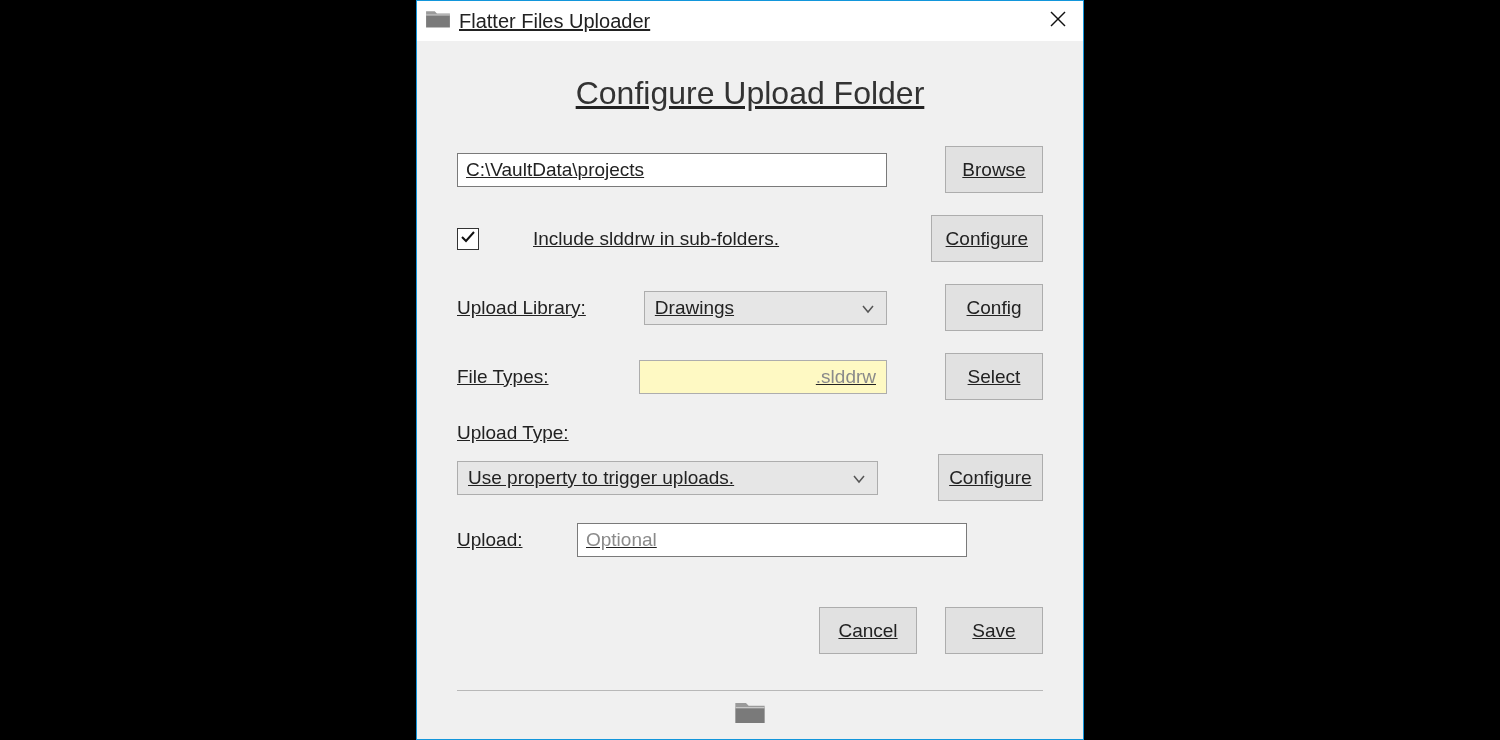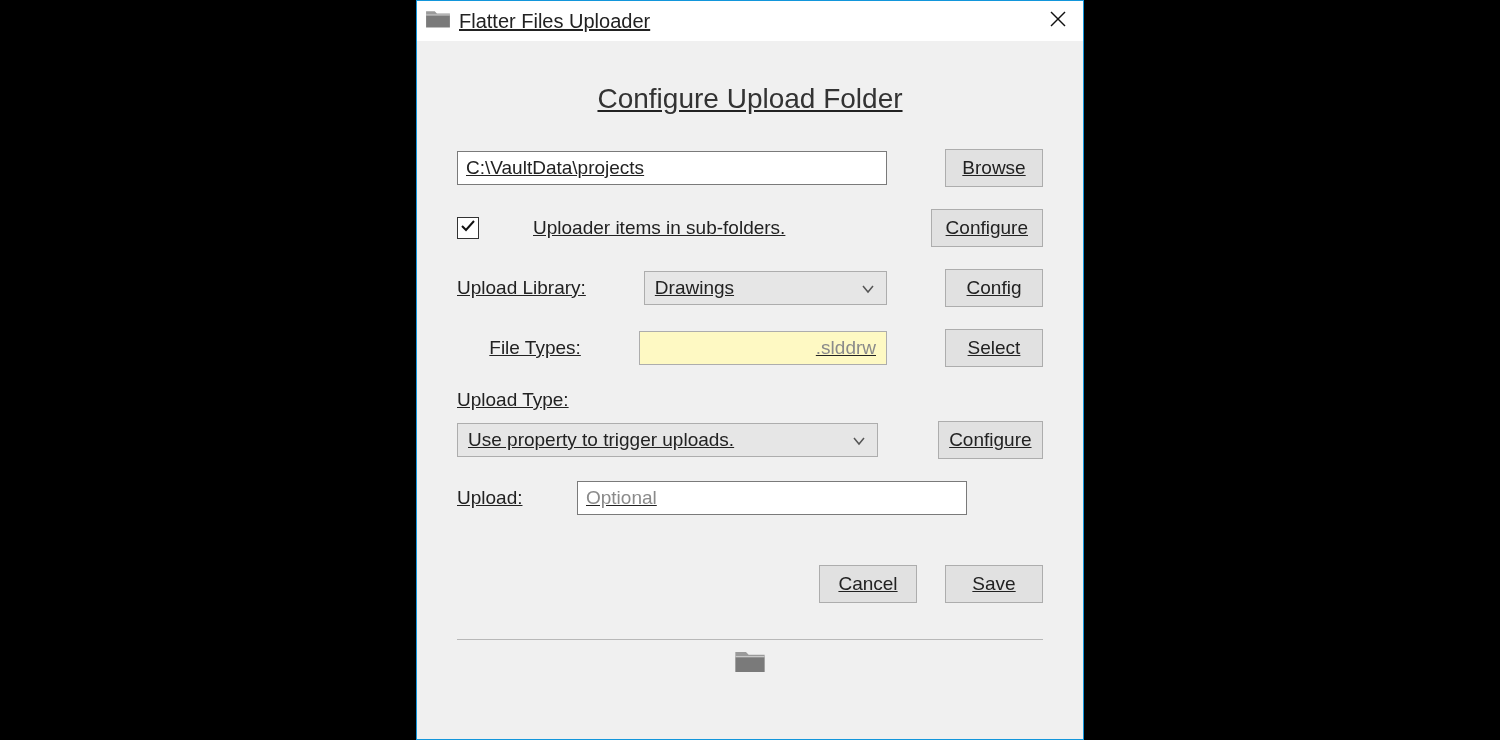--- a/index.html
+++ b/index.html
@@ -63,40 +63,40 @@
   
   .content {
     flex: 1 1 auto;
     padding: 26px 40px 10px 40px;
     display: flex;
     flex-direction: column;
     position: relative;
   }
   .heading {
     text-align: center;
-    font-size: 28px;
+    font-size: 32px;
     font-weight: 400;
-    margin: 16px 0 34px 0;
+    margin: 8px 0 34px 0;
     color: #333;
   }
   .row {
     display: flex;
     align-items: center;
     margin-bottom: 22px;
     gap: 44px;
   }
   .spacer { flex: 1 1 auto; }
   .label {
     font-size: 19px;
     color: #222;
     margin-right: 14px;
     white-space: nowrap;
   }
   .btn {
-    height: 38px;
+    height: 47px;
     min-width: 98px;
     background: #e1e1e1;
     border: 1px solid #adadad;
     font-size: 19px;
     color: #222;
     padding: 0 14px;
     box-sizing: border-box;
     display: inline-flex;
     align-items: center;
     justify-content: center;
@@ -177,21 +177,21 @@
   .footer-icon-wrap {
     display: flex;
     justify-content: center;
     padding-bottom: 4px;
   }
   .footer-icon {
     width: 32px;
     height: 26px;
   }
   
-  .row-library .label, .row-filetypes .label { width: 150px; text-align: right; }
+  .row-library .label, .row-filetypes .label { width: 150px; }
 </style>
 </head>
 <body>
 
 <div class="viewport">
   <div class="window">
 
     <div class="titlebar">
       <span class="titlebar-icon">
         <svg viewBox="0 0 24 20">
@@ -221,21 +221,21 @@
       </div>
 
       <div class="row">
         <span class="checkbox">
           <span>
             <svg viewBox="0 0 16 16">
               <polyline points="2,8 6,12 14,3" fill="none" stroke="#111" stroke-width="2"></polyline>
             </svg>
           </span>
         </span>
-        <span class="label" style="margin-right:0">Uploader items in sub-folders.</span>
+        <span class="label" style="margin-right:0">Include slddrw in sub-folders.</span>
         <span class="spacer"></span>
         <button class="btn">Configure</button>
       </div>
 
       <div class="row row-library">
         <span class="label">Upload Library:</span>
         <div class="dropdown">
           <span class="dd-text">Drawings</span>
           <span class="dd-caret">
             <svg viewBox="0 0 16 16">

